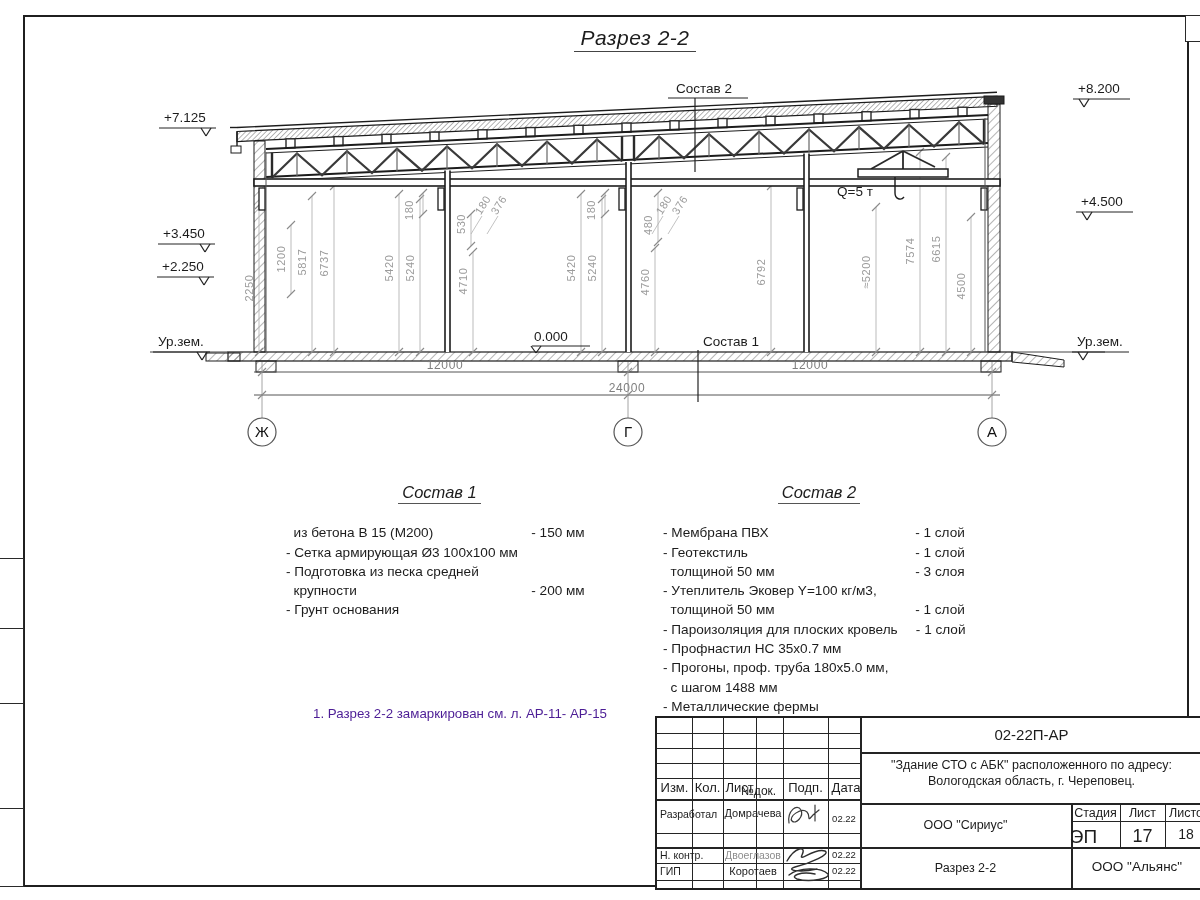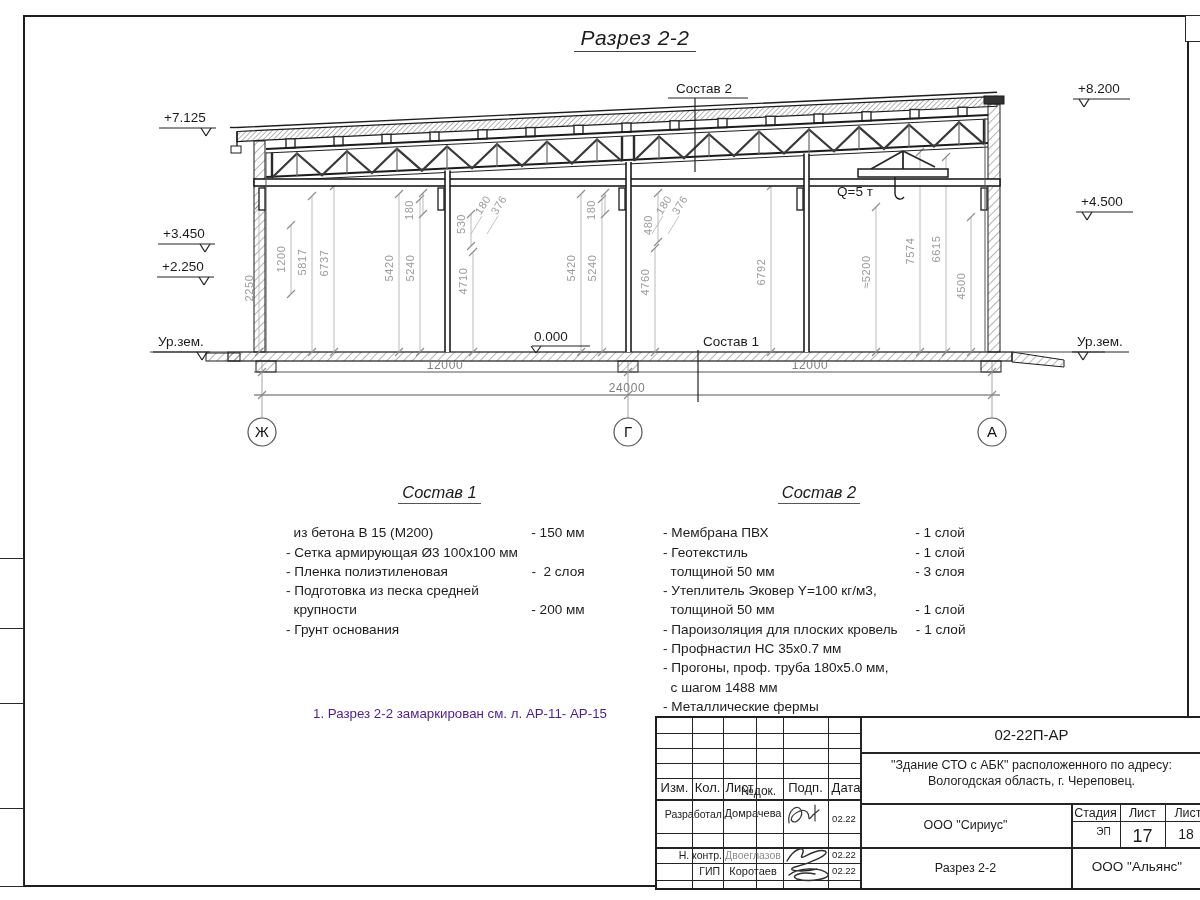--- a/index.html
+++ b/index.html
@@ -16,21 +16,21 @@
   .mat-block{position:absolute;font-size:13.6px;line-height:19.3px}
   .mat-title{text-align:center;font-style:italic;font-size:16.5px;margin-bottom:21px}
   .mat-title span{border-bottom:1.3px solid #555;padding:0 4px 2px}
   .mrow{display:flex;justify-content:space-between;white-space:pre}
   .mr{text-align:center;min-width:70px;padding-left:8px}
   #note{position:absolute;left:313px;top:706px;font-size:13.3px;color:#4c1d95}
   
   #titleblock{position:absolute;left:655px;top:716px;width:546px;height:170px;
       border-left:2px solid #1f1f1f;border-top:2px solid #1f1f1f;border-bottom:2px solid #1f1f1f;background:#fff}
   #titleblock .cell{position:absolute;text-align:center;overflow:visible;white-space:nowrap}
-  #titleblock .lft{text-align:right}
+  #titleblock .lft{text-align:left}
   svg text{font-family:"Liberation Sans",sans-serif}
   .t-el{font-size:13.5px;fill:#1c1c1c}
   .t-dim{font-size:11px;fill:#9b9b9b;letter-spacing:.6px}
   .t-bdim{font-size:12px;fill:#7f7f7f;letter-spacing:.6px}
   .t-ax{font-size:15px;fill:#111}
   .t-call{font-size:13.5px;fill:#1c1c1c}
 </style>
 </head>
 <body>
 
@@ -268,21 +268,20 @@
     <line x1="532" y1="346" x2="590" y2="346" stroke="#222" stroke-width="1"></line>
     <line x1="531" y1="346" x2="536" y2="353" stroke="#222" stroke-width="1.2"></line>
     <line x1="536" y1="353" x2="541" y2="346" stroke="#222" stroke-width="1.2"></line>
     <text x="837" y="196" text-anchor="start" class="t-call">Q=5 т</text>
   </svg>
 
 <div class="mat-block" style="left:286px;top:483px;width:307px">
   <div class="mat-title"><span>Состав 1</span></div>
   <div class="mrow"><span class="ml">  из бетона В 15 (М200)</span><span class="mr">- 150 мм</span></div>
   <div class="mrow"><span class="ml">- Сетка армирующая Ø3 100х100 мм</span><span class="mr"></span></div>
-  <div class="mrow"><span class="ml">- Пленка полиэтиленовая</span><span class="mr">-  2 слоя</span></div>
   <div class="mrow"><span class="ml">- Подготовка из песка средней</span><span class="mr"></span></div>
   <div class="mrow"><span class="ml">  крупности</span><span class="mr">- 200 мм</span></div>
   <div class="mrow"><span class="ml">- Грунт основания</span><span class="mr"></span></div>
 </div>
 
 <div class="mat-block" style="left:663px;top:483px;width:312px">
   <div class="mat-title"><span>Состав 2</span></div>
   <div class="mrow"><span class="ml">- Мембрана ПВХ</span><span class="mr">- 1 слой</span></div>
   <div class="mrow"><span class="ml">- Геотекстиль</span><span class="mr">- 1 слой</span></div>
   <div class="mrow"><span class="ml">  толщиной 50 мм</span><span class="mr">- 3 слоя</span></div>
@@ -346,18 +345,18 @@
     <path d="M6,18 C14,4 26,2 21,12 C17,20 34,4 44,8 C50,11 30,20 14,24 C4,27 18,30 36,26 M8,32 C18,24 40,24 47,31 C50,35 30,40 16,36 C8,33 20,28 34,31" stroke="#2e2e2e" stroke-width="1.4" fill="none" stroke-linecap="round"></path>
   </svg>
 
   <div class="cell" style="left:203px;top:8px;width:343px;font-size:15px">02-22П-АР</div>
   <div class="cell" style="left:203px;top:40px;width:343px;font-size:12.5px">"Здание СТО с АБК" расположенного по адресу:</div>
   <div class="cell" style="left:203px;top:56px;width:343px;font-size:12.5px">Вологодская область, г. Череповец.</div>
   <div class="cell" style="left:203px;top:100px;width:211px;font-size:12.5px">ООО "Сириус"</div>
   <div class="cell" style="left:414px;top:88px;width:49px;font-size:12.5px">Стадия</div>
   <div class="cell" style="left:463px;top:88px;width:45px;font-size:12.5px">Лист</div>
   <div class="cell lft" style="left:512px;top:88px;width:46px;font-size:12.5px">Листов</div>
-  <div class="cell" style="left:422px;top:108px;width:49px;font-size:10px">ЭП</div>
+  <div class="cell" style="left:402px;top:108px;width:49px;font-size:19px">ЭП</div>
   <div class="cell" style="left:463px;top:108px;width:45px;font-size:18px">17</div>
   <div class="cell" style="left:508px;top:108px;width:42px;font-size:14px">18</div>
   <div class="cell" style="left:203px;top:143px;width:211px;font-size:12.5px">Разрез 2-2</div>
   <div class="cell" style="left:414px;top:141px;width:132px;font-size:13.5px">ООО "Альянс"</div>
 </div>
 
 </body></html>

